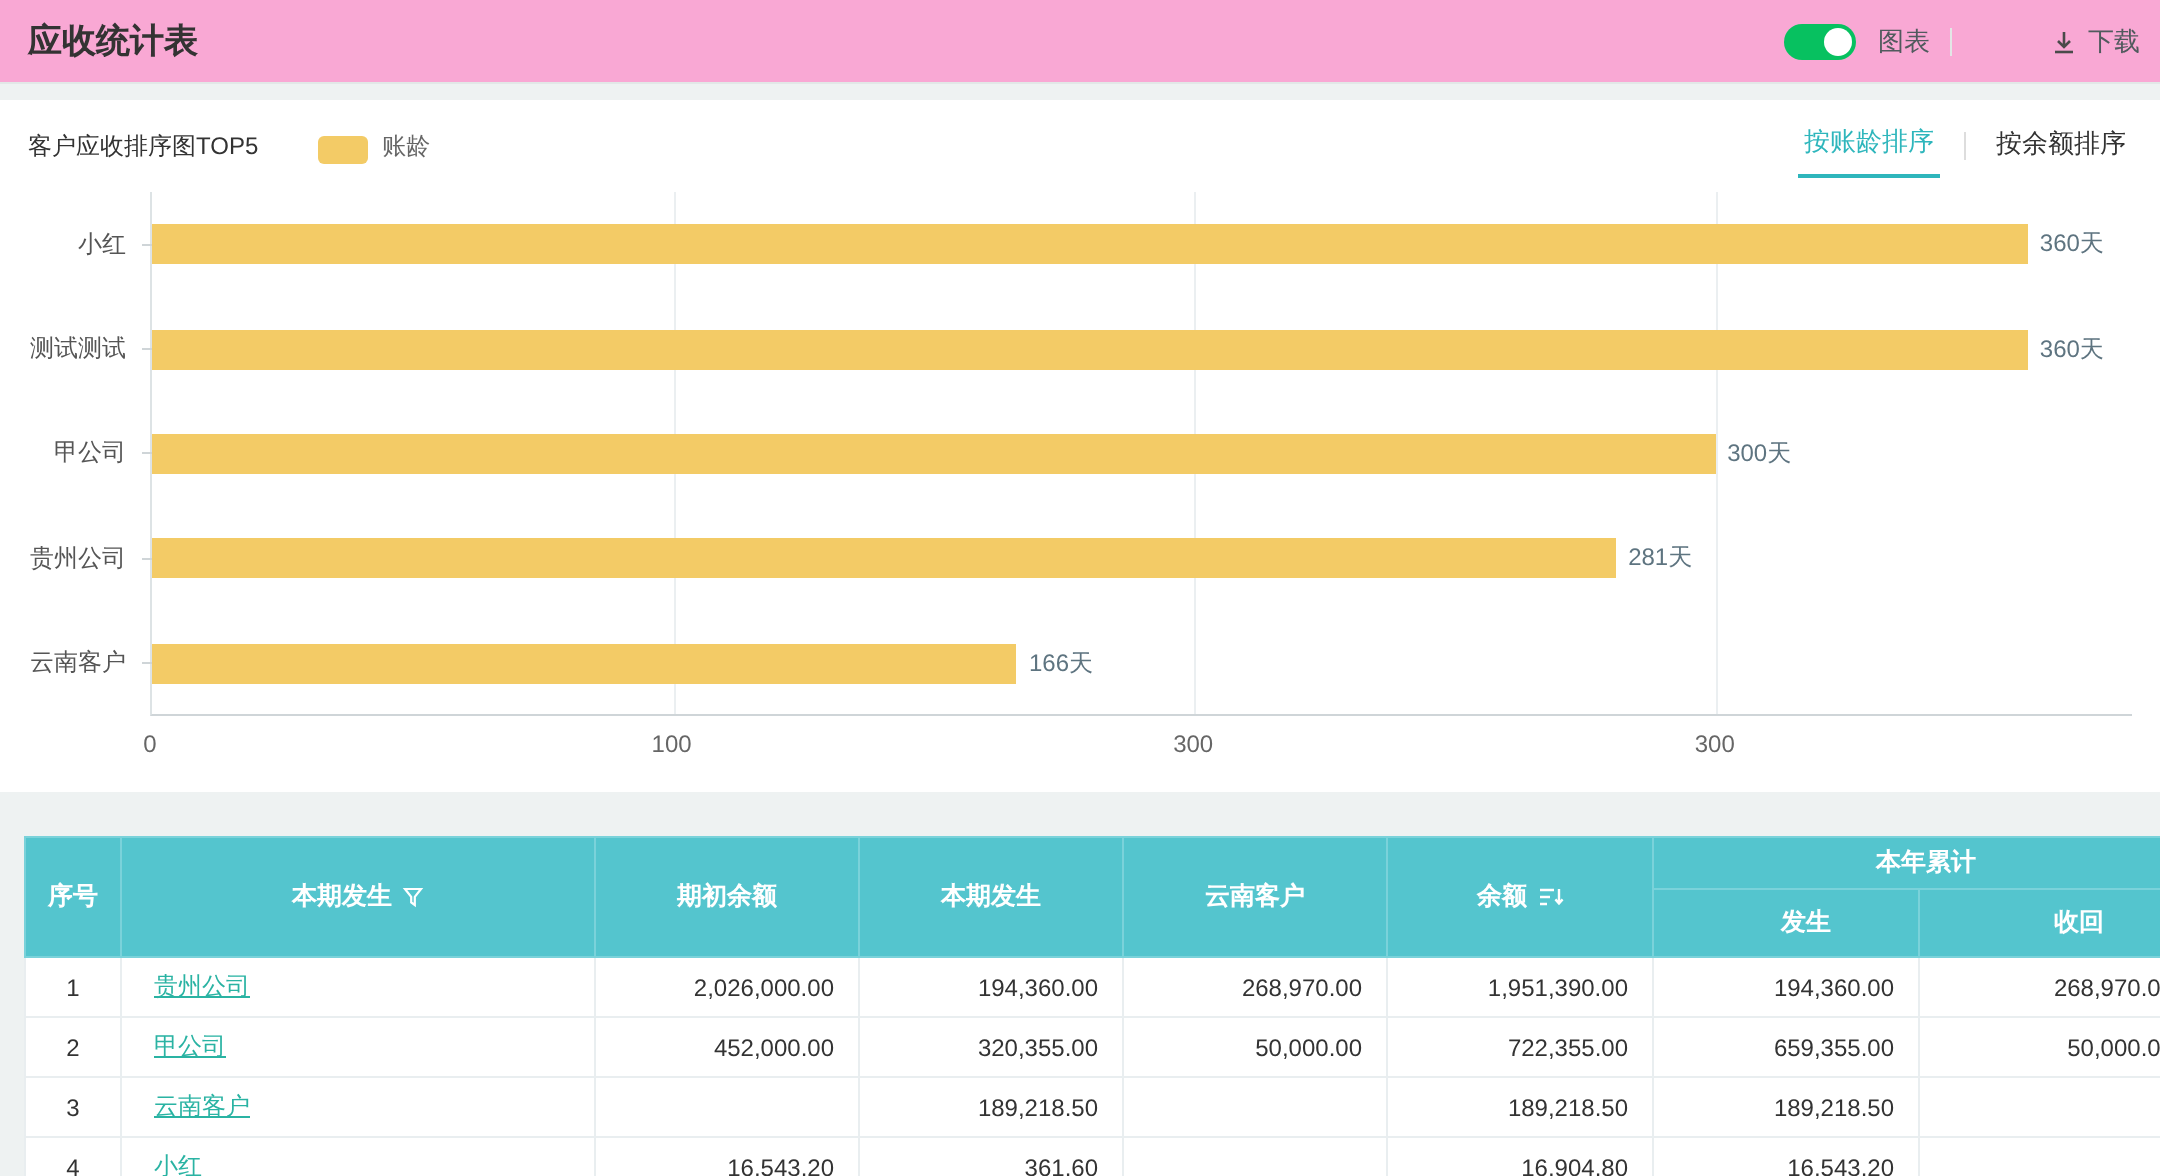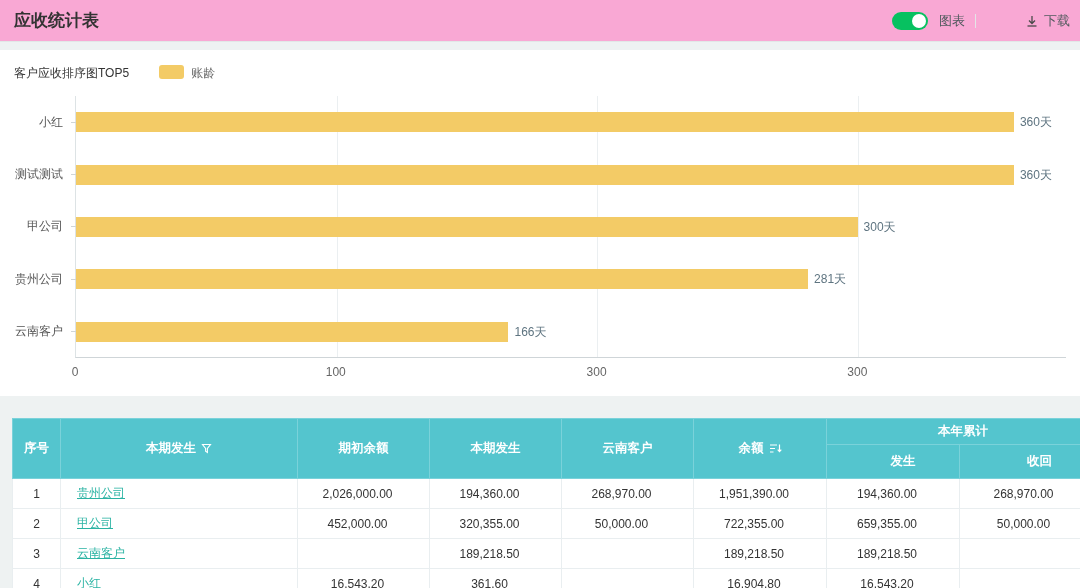--- a/index.html
+++ b/index.html
@@ -14,21 +14,21 @@
              align-items: center; white-space: nowrap; }
   .tool-item { display: flex; align-items: center; gap: 5px; font-size: 13px; color: #515a5e; cursor: pointer; margin-left: 39px; }
   .vdiv { width: 1px; height: 14px; background: #e3e6e6; margin: 0 10px; }
   .switch { width: 36px; height: 18px; border-radius: 9px; background: #07C160; position: relative; margin-right: 6px; }
   .switch .knob { position: absolute; top: 2px; right: 2px; width: 14px; height: 14px; border-radius: 50%; background: #fff; }
 
   
   .chart-card { background: #fff; margin-top: 8px; height: 346px; }
   .card-head { display: flex; align-items: center; height: 36px; padding: 10px 14px 0 14px; }
   .card-title { font-size: 12px; color: #333; }
-  .legend { display: flex; align-items: flex-start; margin-left: 30px; gap: 7px; cursor: pointer; }
+  .legend { display: flex; align-items: flex-end; margin-left: 30px; gap: 7px; cursor: pointer; }
   .legend-swatch { width: 25px; height: 14px; border-radius: 3px; }
   .legend-label { font-size: 12px; color: #666; }
   .sort-tabs { margin-left: auto; display: flex; align-items: center; font-size: 13px; }
   .tab { color: #333; padding: 4px 3px 7px; cursor: pointer; }
   .tab.active { color: #2eb6bc; border-bottom: 2px solid #2eb6bc; }
   .tab-div { width: 1px; height: 14px; background: #ddd; margin: 0 12px; }
 
   .chart-area { margin-top: 10px; }
   .plot { position: relative; margin: 0 14px 0 75px; height: 262px;
           border-left: 1px solid #dde3e5; border-bottom: 1px solid #cfd5d8; }
@@ -48,21 +48,21 @@
   table { border-collapse: collapse; table-layout: fixed; width: 1087px; font-size: 12px; }
   thead th { background: #54C5CE; color: #fff; font-weight: bold; font-size: 12.5px;
              border: 1px solid #7ad2da; text-align: center; }
   thead tr.h1 th[rowspan] { height: 48px; }
   thead tr.h1 th.group { height: 26px; }
   thead tr.h2 th { height: 34px; padding-left: 20px; }
   .th-inner { display: inline-flex; align-items: center; gap: 5px; }
   tbody td { border: 1px solid #e9eef0; height: 30px; color: #333; background: #fff; }
   .c-no { text-align: center; }
   .c-name { padding-left: 16px; text-align: left; }
-  .c-num { text-align: center; padding-right: 12px; }
+  .c-num { text-align: right; padding-right: 12px; }
   .link { color: #2AB3A3; text-decoration: underline; cursor: pointer; }
 
   svg { display: block; }
 </style>
 </head>
 <body>
 
 <div class="topbar">
   <div class="page-title">应收统计表</div>
   <div class="toolbar">
@@ -105,20 +105,25 @@
     </div>
   </div>
 </div>
 
 <div class="chart-card">
   <div class="card-head">
     <div class="card-title">客户应收排序图TOP5</div>
     <div class="legend">
       <span class="legend-swatch" style="background: rgb(243, 203, 102);"></span>
       <span class="legend-label">账龄</span>
+    </div>
+    <div class="sort-tabs">
+      <span class="tab active">按账龄排序</span>
+      <span class="tab-div"></span>
+      <span class="tab">按余额排序</span>
     </div>
   </div>
 
   <div class="chart-area">
     <div class="plot">
       <div id="gridlines">
           <div class="gridline" style="left: 26.3158%;"></div>
           <div class="gridline" style="left: 52.6316%;"></div>
           <div class="gridline" style="left: 78.9474%;"></div>
         </div>

